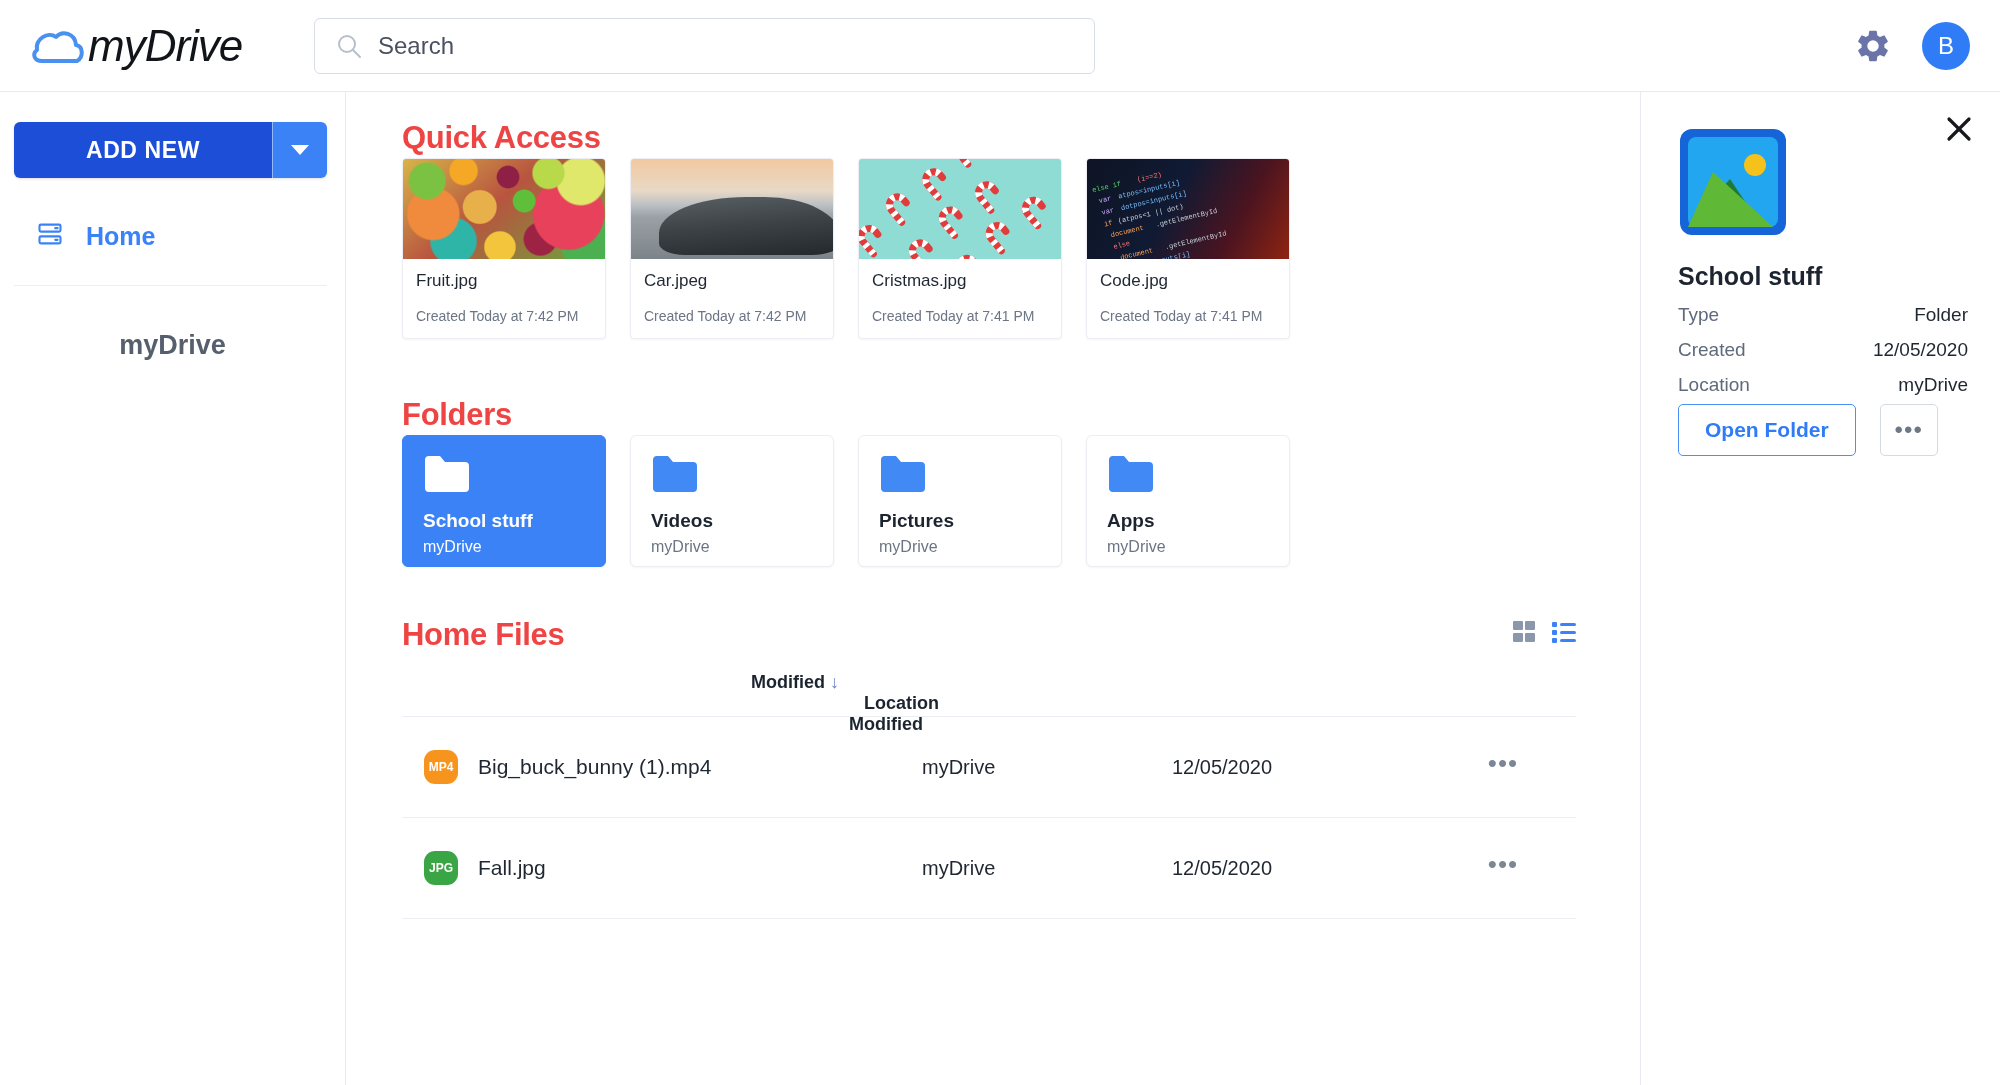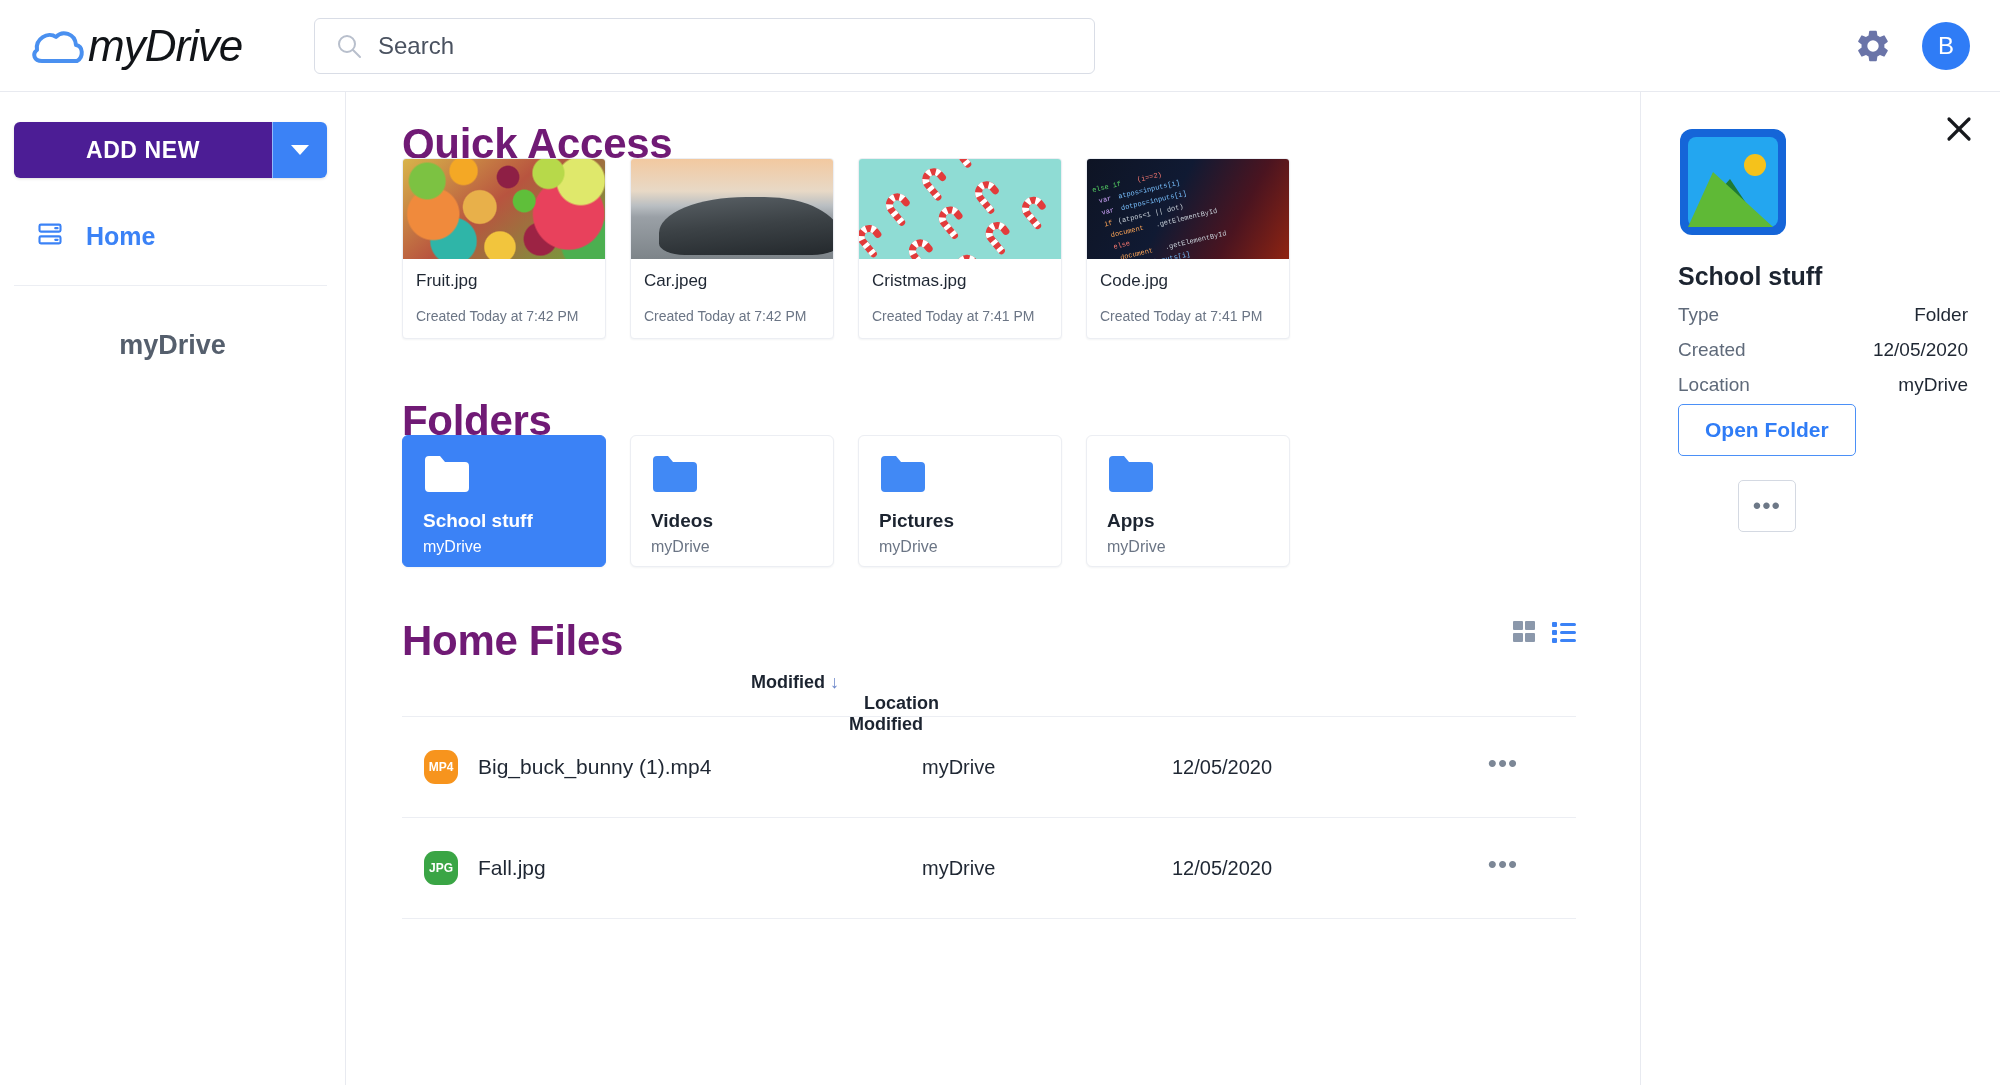--- a/index.html
+++ b/index.html
@@ -52,21 +52,21 @@
   .sidebar {
     position: absolute; left: 0; top: 92px; width: 346px; height: 993px;
     background: #fff; border-right: 1px solid #e8eaf0;
   }
   .addnew-wrap {
     margin: 30px 18px 0 14px; height: 56px;
     display: flex; border-radius: 6px; overflow: hidden;
     box-shadow: 0 1px 3px rgba(0,0,0,.13);
   }
   .addnew-btn {
-    flex: 1; background: #4c1d95; color: #fff;
+    flex: 1; background: #1d4ed8; color: #fff;
     border: none; cursor: pointer;
     font-size: 23px; font-weight: 700; letter-spacing: .6px;
     font-family: "Liberation Sans", sans-serif;
     display: flex; align-items: center; justify-content: center;
   }
   .addnew-caret {
     width: 55px; background: #3b82f6;
     border-left: 1px solid rgba(255,255,255,.45);
     display: flex; align-items: center; justify-content: center; cursor: pointer;
   }
@@ -87,21 +87,21 @@
     margin-top: 44px; text-align: center;
     font-size: 27px; font-weight: 700; color: #555f6d;
   }
 
   
   .main {
     position: absolute; left: 346px; top: 92px;
     width: 1294px; height: 993px; overflow: hidden; background: #fff;
   }
   .section-title {
-    font-size: 42px; font-weight: 700; color: #701a75; letter-spacing: -.3px;
+    font-size: 31px; font-weight: 700; color: #ef4444; letter-spacing: -.3px;
   }
   #qa-title { position: absolute; left: 56px; top: 28px; }
   .qa-row { position: absolute; left: 56px; top: 66px; display: flex; gap: 24px; }
   .qa-card {
     width: 204px; border: 1px solid #eceef3; border-radius: 4px;
     background: #fff; overflow: hidden; cursor: pointer;
     box-shadow: 0 1px 2px rgba(20,30,60,.05);
   }
   .qa-thumb { height: 100px; width: 100%; position: relative; overflow: hidden; }
   .qa-meta { padding: 12px 13px 14px 13px; }
@@ -181,21 +181,21 @@
   .close-x { position: absolute; right: 26px; top: 22px; cursor: pointer; }
   .rp-thumb { position: absolute; left: 37px; top: 35px; width: 110px; height: 110px; }
   .rp-title {
     position: absolute; left: 37px; top: 170px;
     font-size: 25px; font-weight: 700; color: #1c2430;
   }
   .rp-meta { position: absolute; left: 37px; top: 212px; width: 290px; }
   .rp-line { display: flex; margin-bottom: 13px; justify-content: space-between; }
   .rp-key { width: 92px; font-size: 19px; color: #5f6a7a; }
   .rp-val { font-size: 19px; color: #1f2733; }
-  .rp-actions { position: absolute; left: 37px; top: 312px; display: flex; align-items: center; gap: 24px; flex-direction: column; }
+  .rp-actions { position: absolute; left: 37px; top: 312px; display: flex; align-items: center; gap: 24px; }
   .btn-open {
     height: 52px; padding: 0 26px; border: 1px solid #4b90f7; border-radius: 5px;
     background: #fff; color: #2f7cf6; font-size: 21px; font-weight: 700; cursor: pointer;
     font-family: "Liberation Sans", sans-serif;
   }
   .btn-more {
     width: 58px; height: 52px; border: 1px solid #d4d9e2; border-radius: 5px;
     background: #fff; cursor: pointer;
     display: flex; align-items: center; justify-content: center;
   }

